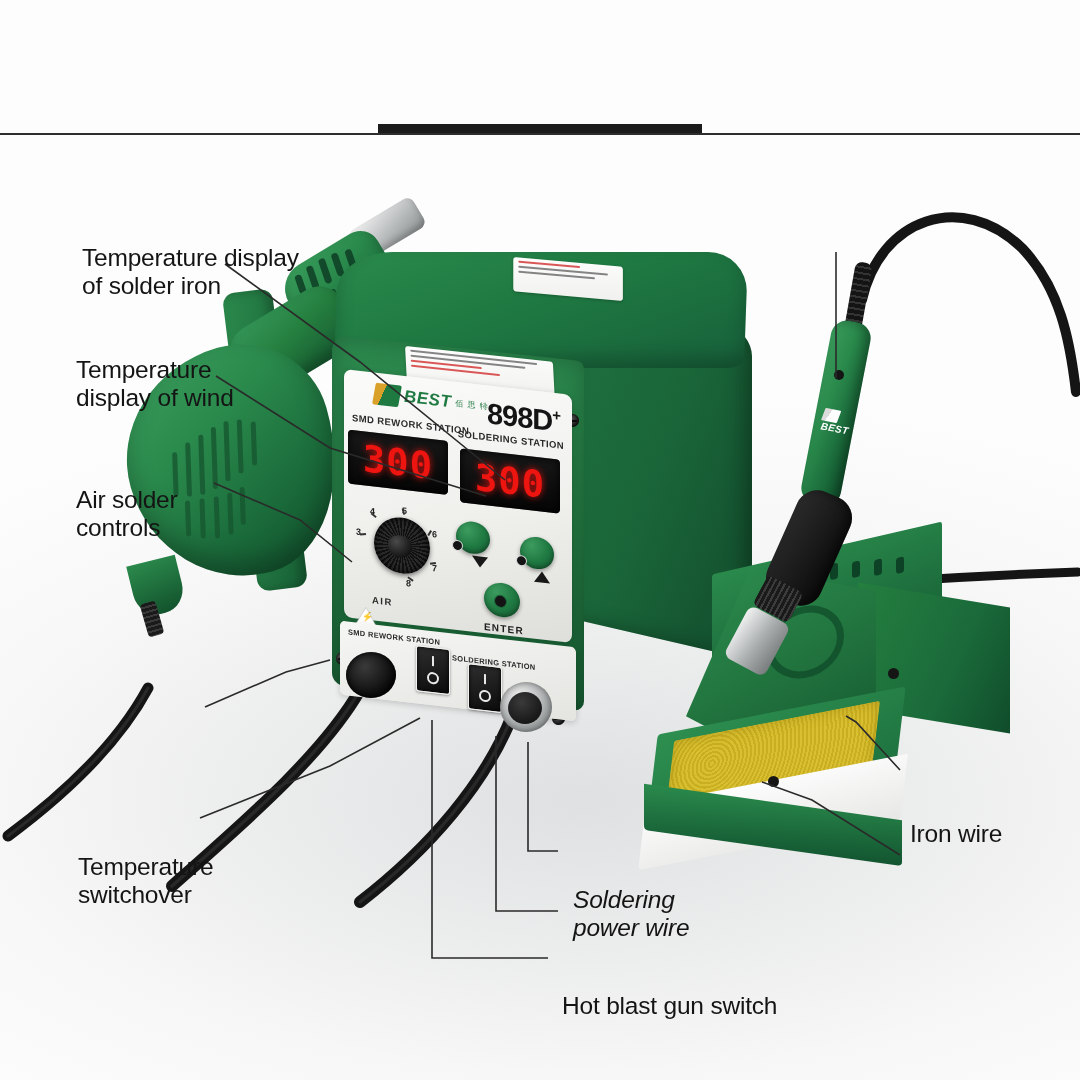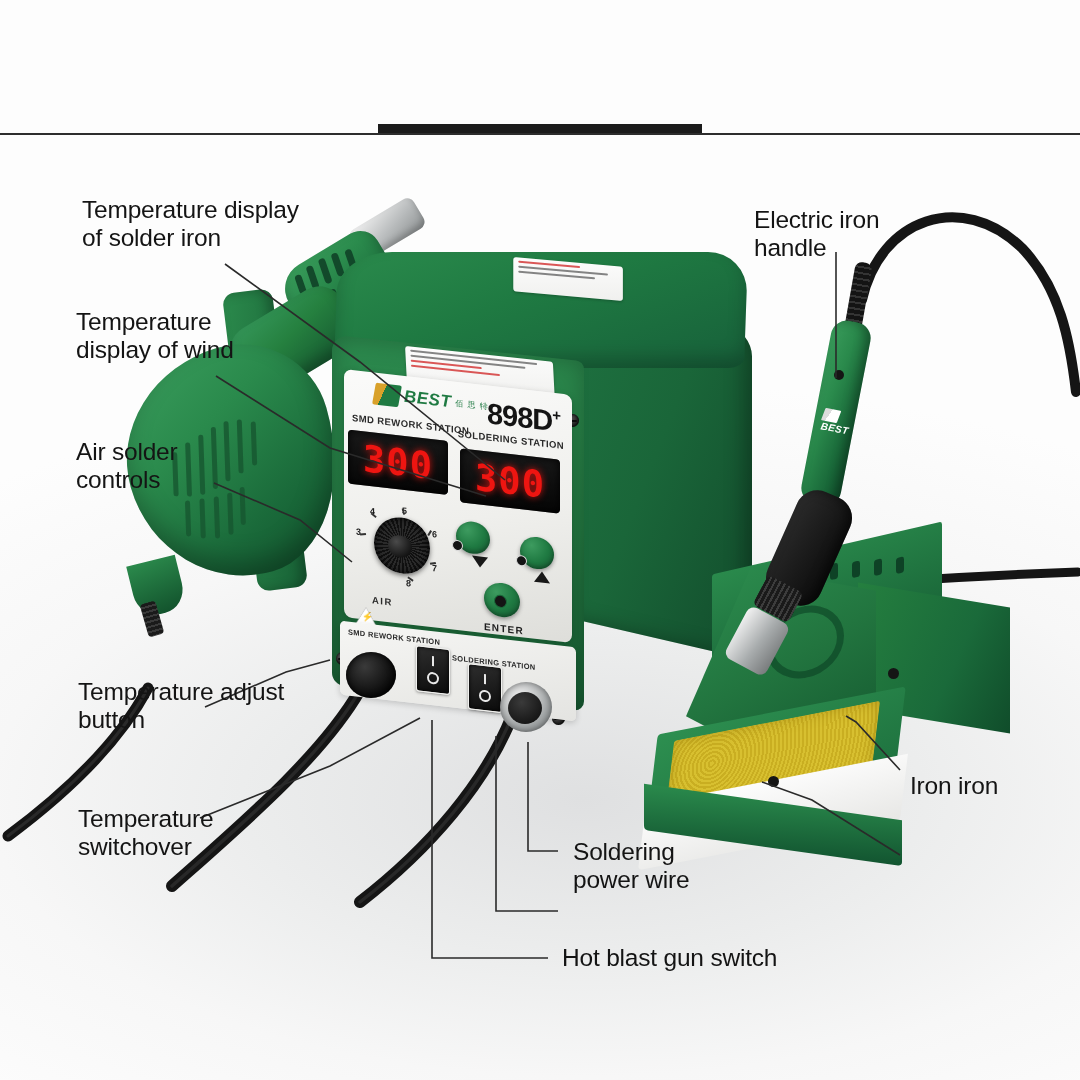--- a/index.html
+++ b/index.html
@@ -37,20 +37,21 @@
   }
 
   
   .label {
     position: absolute;
     color: #141414;
     font-size: 24.5px;
     line-height: 28px;
     white-space: pre-line;
     letter-spacing: -0.2px;
+    margin-top: 48px;
   }
 
   
   svg.leaders { position: absolute; left: 0; top: 0; width: 1080px; height: 1080px; pointer-events: none; }
 
   
   .scene { position: absolute; left: 0; top: 0; width: 1080px; height: 1080px; }
 
   
   .station { position: absolute; left: 318px; top: 252px; width: 440px; height: 500px; }
@@ -541,24 +542,20 @@
       <path d="M900 855 L 812 800 L 762 782"></path>
     </g>
   </svg>
 
   <div class="label" style="left:82px; top:196px;">Temperature display
 of solder iron</div>
   <div class="label" style="left:76px; top:308px;">Temperature
 display of wind</div>
   <div class="label" style="left:76px; top:438px;">Air solder
 controls</div>
-  <div class="label" style="left:78px; top:678px;">Temperature adjust
-button</div>
   <div class="label" style="left:78px; top:805px;">Temperature
 switchover</div>
-  <div class="label" style="left:573px; top:838px;">Soldering
+  <div class="label" style="left:573px; top:838px;font-style:italic;">Soldering
 power wire</div>
   <div class="label" style="left:562px; top:944px;text-align:right;">Hot blast gun switch</div>
-  <div class="label" style="left:754px; top:206px;">Electric iron
-handle</div>
-  <div class="label" style="left:910px; top:772px;">Iron iron</div>
+  <div class="label" style="left:910px; top:772px;">Iron wire</div>
 
 </div>
 
 </body></html>

